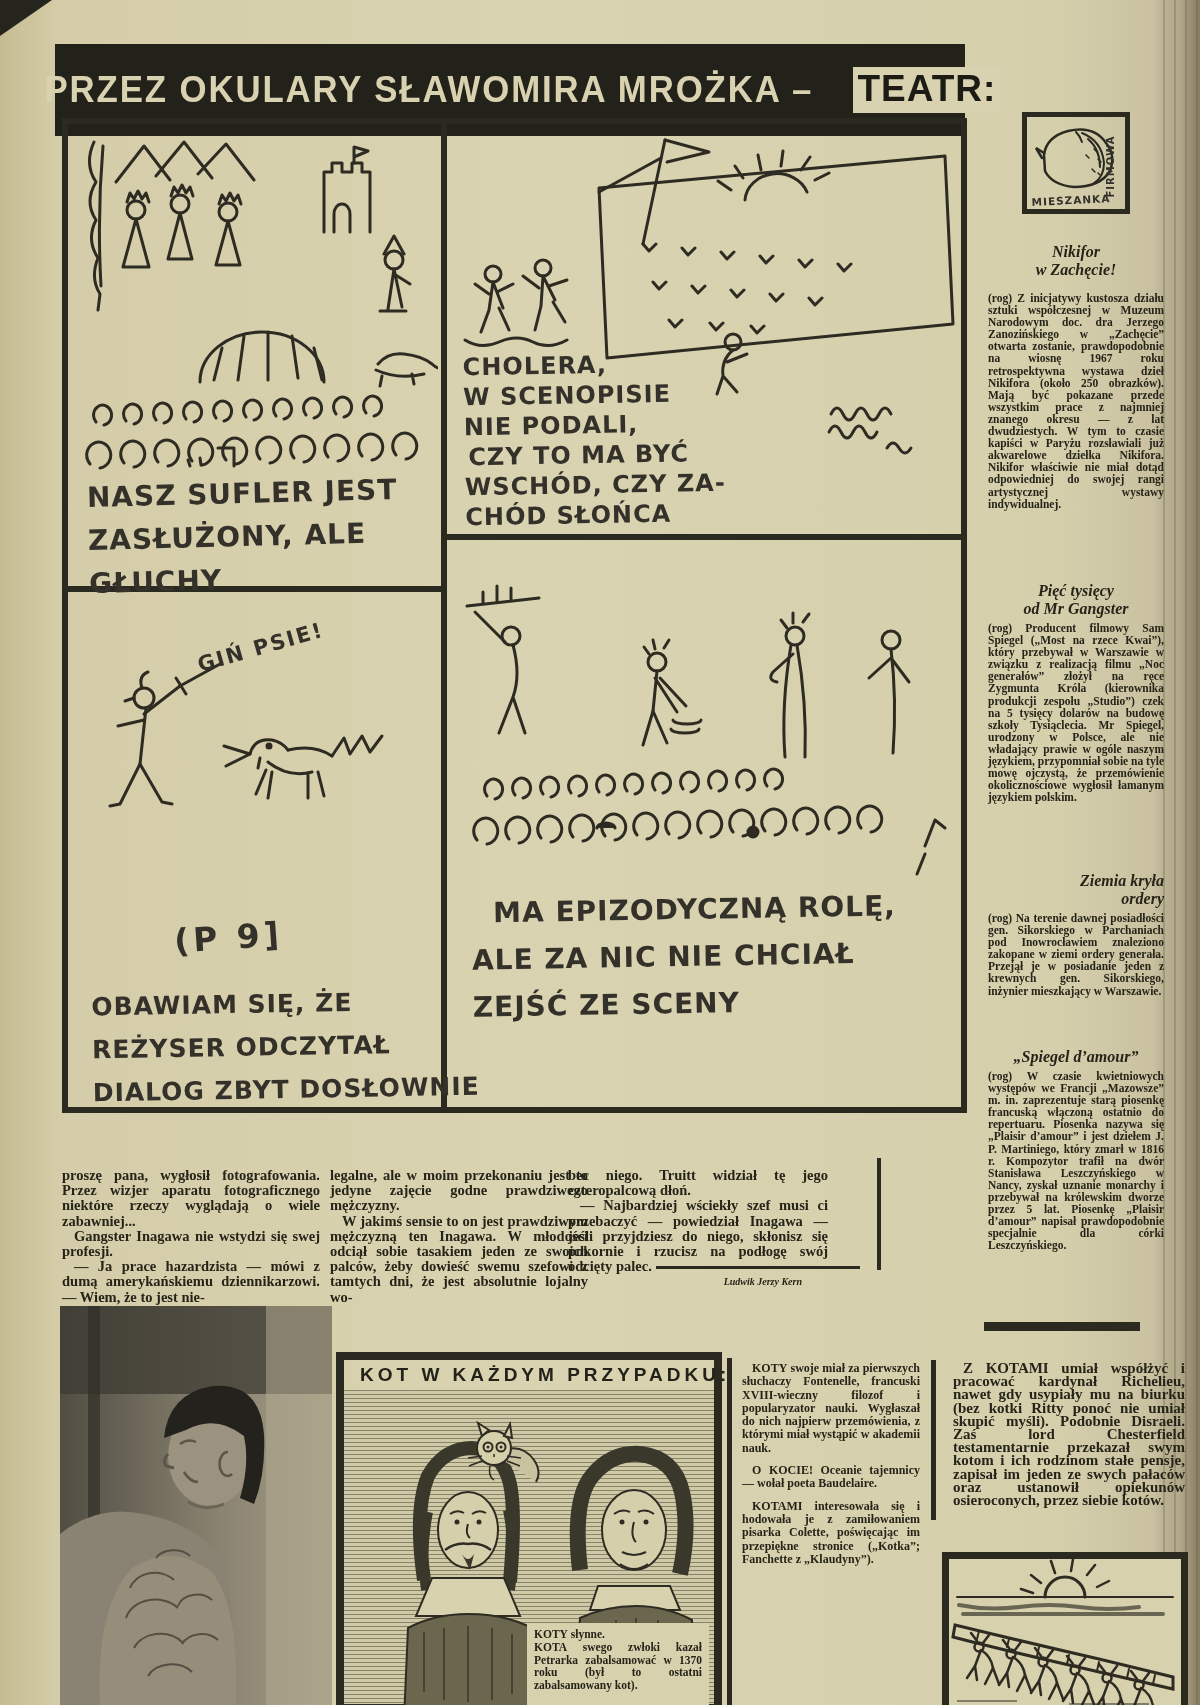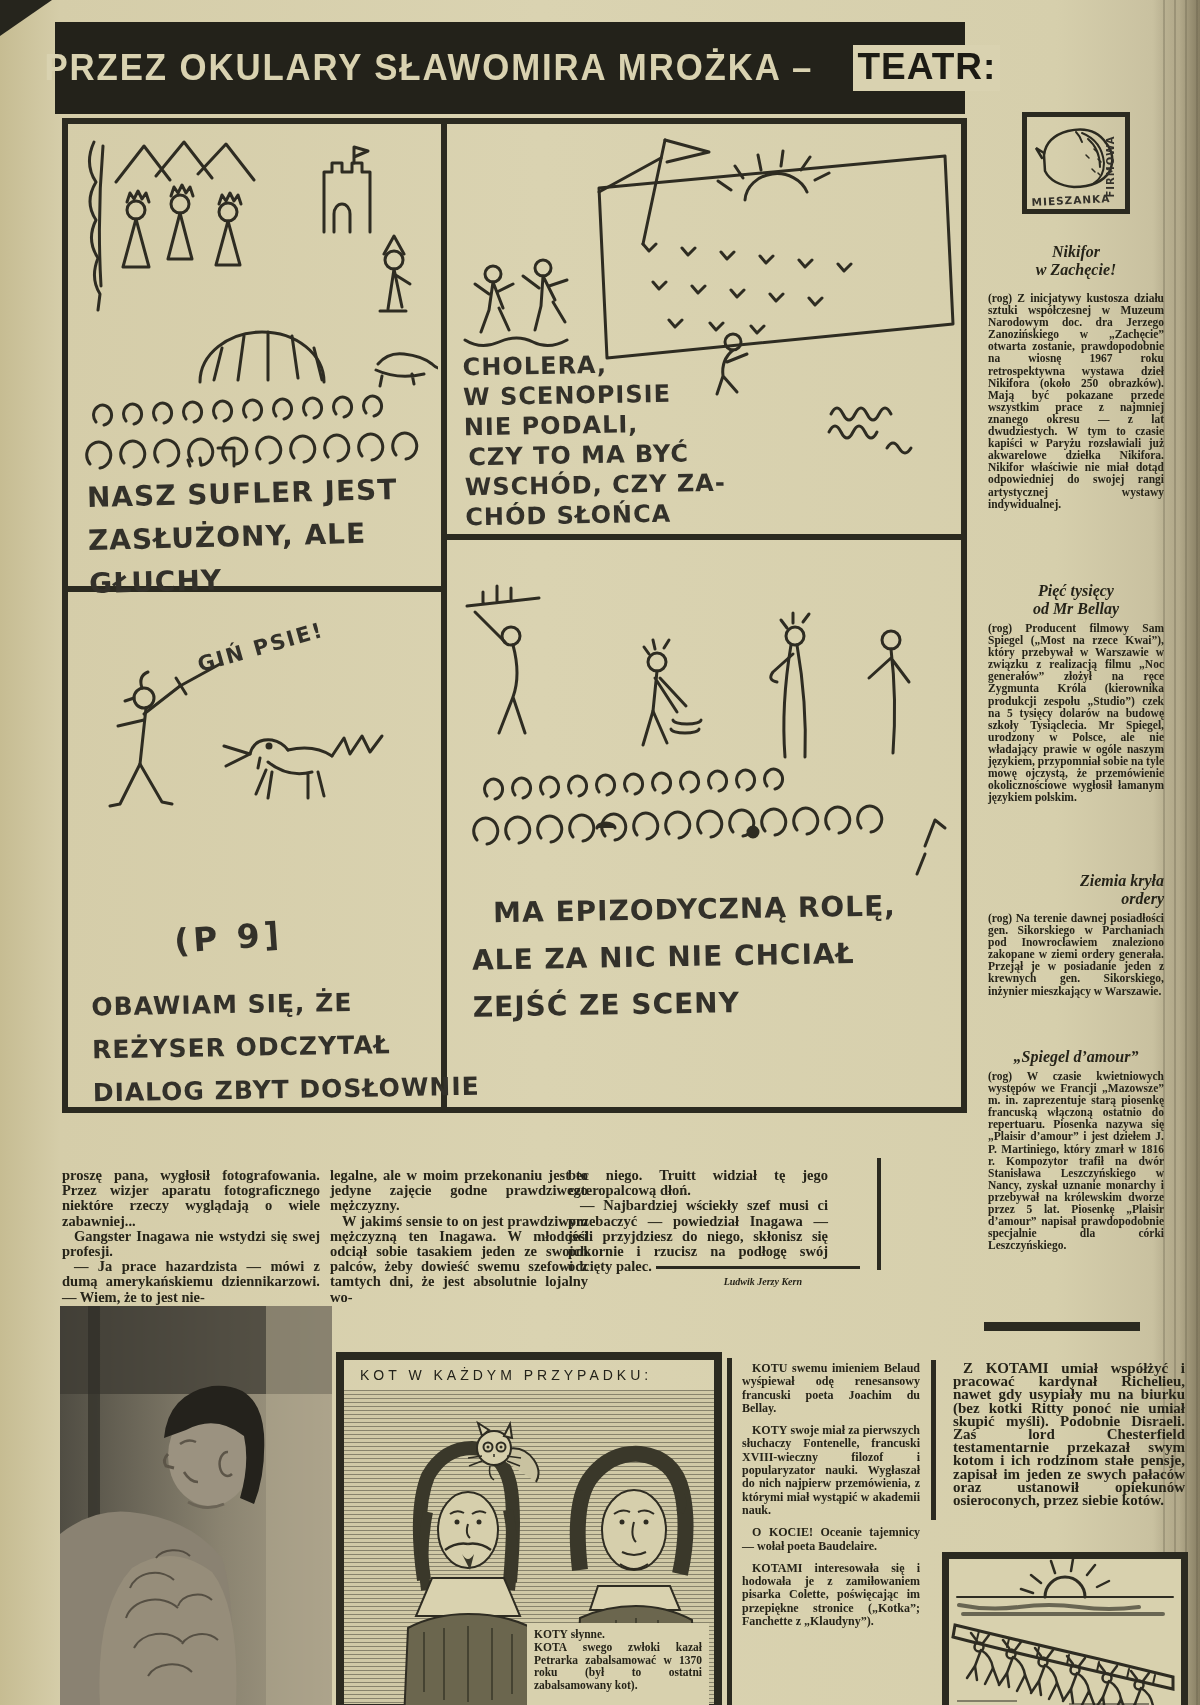--- a/index.html
+++ b/index.html
@@ -7,21 +7,21 @@
   .page{position:relative;width:1200px;height:1705px;overflow:hidden;
     background:linear-gradient(90deg,#c6bc92 0%,#d5cda9 5%,#dad3b1 45%,#d6cfac 88%,#c9c1a0 96%,#a69d80 100%);
     font-family:"Liberation Serif","DejaVu Serif",serif;color:#262419;}
   .abs{position:absolute;}
   
   .corner-tl{left:0;top:0;width:52px;height:36px;background:#26251d;clip-path:polygon(0 0,100% 0,0 100%);}
   .edge-right{right:0;top:0;width:46px;height:1705px;
     background:repeating-linear-gradient(90deg,rgba(90,84,64,0) 0 9px,rgba(90,84,64,.28) 9px 11px),
     linear-gradient(90deg,rgba(166,157,128,0),#b3aa8b 55%,#857c61 100%);}
   
-  .header-bar{left:55px;top:22px;width:910px;height:92px;background:#23221a;display:flex;align-items:center;justify-content:center;gap:16px;}
+  .header-bar{left:55px;top:44px;width:910px;height:92px;background:#23221a;display:flex;align-items:center;justify-content:center;gap:16px;}
   .header-title{font-family:"Liberation Sans","DejaVu Sans",sans-serif;font-weight:700;font-size:37px;letter-spacing:2px;color:#d9d2b0;transform:scaleX(.94);white-space:nowrap;}
   .header-badge{font-family:"Liberation Sans","DejaVu Sans",sans-serif;font-weight:700;font-size:37px;letter-spacing:1px;background:#d9d2b0;color:#1c1b14;padding:1px 4px 3px;white-space:nowrap;}
   
   .grid{left:62px;top:118px;width:905px;height:995px;border:6px solid #2b2a20;box-sizing:border-box;}
   .gdiv{position:absolute;background:#2b2a20;}
   .doodle{position:absolute;}
   .hand{font-family:"DejaVu Sans",sans-serif;font-weight:700;color:#33312a;}
   .cap{position:absolute;letter-spacing:1px;white-space:nowrap;}
   .cap div{white-space:nowrap;}
   .cap-tl{left:20px;top:348px;font-size:28px;line-height:43px;transform:rotate(-1.5deg);}
@@ -41,21 +41,21 @@
   .sb-body::first-letter{}
   .divider-bar{background:#2b2a20;}
   
   .art{font-size:14.5px;line-height:15.2px;text-align:justify;}
   .art p{margin:0;}
   .art .indent{text-indent:12px;}
   .signature{text-align:right;font-style:italic;font-size:10px;padding-right:26px;margin-top:5px;}
   .vrule{background:#2b2a20;}
   
   .kot-box{left:336px;top:1352px;width:386px;height:360px;border:8px solid #2b2a20;box-sizing:border-box;}
-  .kot-title{height:30px;display:flex;align-items:center;padding-left:16px;font-family:"Liberation Sans","DejaVu Sans",sans-serif;font-weight:400;font-size:14px;letter-spacing:4px;color:#23221a;white-space:nowrap;}
+  .kot-title{height:30px;display:flex;align-items:center;padding-left:16px;font-family:"Liberation Sans","DejaVu Sans",sans-serif;font-weight:700;font-size:19px;letter-spacing:4px;color:#23221a;white-space:nowrap;}
   .engraving{position:absolute;left:0;top:30px;right:0;bottom:0;background:
     repeating-linear-gradient(180deg,rgba(48,46,36,.45) 0 1px,rgba(48,46,36,0) 1px 4px),#d0c9a6;}
   .eng-caption{position:absolute;left:183px;top:233px;width:182px;height:120px;background:#d8d1ae;padding:5px 7px;box-sizing:border-box;}
   .eng-caption p{margin:0;font-size:11.5px;line-height:12.8px;text-align:justify;}
   .catcol p{margin:0 0 9px;font-size:12px;line-height:13.3px;text-align:justify;}
   .catcol .indent, .zkot .indent{text-indent:10px;}
   .zkot p{margin:0;font-size:15px;line-height:13.2px;text-align:justify;}
   .boat-box{left:942px;top:1552px;width:246px;height:160px;border:7px solid #2b2a20;box-sizing:border-box;background:#d8d1ae;}
   .photo{left:60px;top:1306px;width:272px;height:400px;}
 </style>
@@ -220,21 +220,21 @@
   </div>
 
   <div class="abs serifb sb-head" style="left:988px;top:243px;width:176px;">
     <div>Nikifor</div>
     <div>w Zachęcie!</div>
   </div>
   <div class="abs serifb sb-body" style="left:988px;top:292px;width:176px;">(rog) Z inicjatywy kustosza działu sztuki współczesnej w Muzeum Narodowym doc. dra Jerzego Zanozińskiego w „Zachęcie” otwarta zostanie, prawdopodobnie na wiosnę 1967 roku retrospektywna wystawa dzieł Nikifora (około 250 obrazków). Mają być pokazane przede wszystkim prace z najmniej znanego okresu — z lat dwudziestych. W tym to czasie kapiści w Paryżu rozsławiali już akwarelowe dziełka Nikifora. Nikifor właściwie nie miał dotąd odpowiedniej do swojej rangi artystycznej wystawy indywidualnej.</div>
 
   <div class="abs serifb sb-head" style="left:988px;top:582px;width:176px;">
     <div>Pięć tysięcy</div>
-    <div>od Mr Bellay</div>
+    <div>od Mr Gangster</div>
   </div>
   <div class="abs serifb sb-body" style="left:988px;top:622px;width:176px;">(rog) Producent filmowy Sam Spiegel („Most na rzece Kwai”), który przebywał w Warszawie w związku z realizacją filmu „Noc generałów” złożył na ręce Zygmunta Króla (kierownika produkcji zespołu „Studio”) czek na 5 tysięcy dolarów na budowę szkoły Tysiąclecia. Mr Spiegel, urodzony w Polsce, ale nie władający prawie w ogóle naszym językiem, przypomniał sobie na tyle mowę ojczystą, że przemówienie okolicznościowe wygłosił łamanym językiem polskim.</div>
 
   <div class="abs serifb sb-head" style="left:988px;top:872px;width:176px;text-align:right;">
     <div>Ziemia kryła</div>
     <div>ordery</div>
   </div>
   <div class="abs serifb sb-body" style="left:988px;top:912px;width:176px;">(rog) Na terenie dawnej posiadłości gen. Sikorskiego w Parchaniach pod Inowrocławiem znaleziono zakopane w ziemi ordery generała. Przejął je w posiadanie jeden z krewnych gen. Sikorskiego, inżynier mieszkający w Warszawie.</div>
 
   <div class="abs serifb sb-head" style="left:988px;top:1048px;width:176px;">
@@ -321,21 +321,20 @@
       </svg>
       <div class="eng-caption serifb">
         <p><b>KOTY</b><span> słynne.</span></p>
         <p><b>KOTA</b><span> swego zwłoki kazał Petrarka zabalsamować w 1370 roku (był to ostatni zabalsamowany kot).</span></p>
       </div>
     </div>
   </div>
   <div class="abs vrule" style="left:727px;top:1358px;width:5px;height:347px;"></div>
 
   <div class="abs serifb catcol" style="left:742px;top:1362px;width:178px;">
-    <p class="indent"><b>KOTU</b><span> swemu imieniem Belaud wyśpiewał odę renesansowy francuski poeta Joachim du Bellay.</span></p>
     <p class="indent"><b>KOTY</b><span> swoje miał za pierwszych słuchaczy Fontenelle, francuski XVIII-wieczny filozof i popularyzator nauki. Wygłaszał do nich najpierw przemówienia, z którymi miał wystąpić w akademii nauk.</span></p>
     <p class="indent"><b>O KOCIE!</b><span> Oceanie tajemnicy — wołał poeta Baudelaire.</span></p>
     <p class="indent"><b>KOTAMI</b><span> interesowała się i hodowała je z zamiłowaniem pisarka Colette, poświęcając im przepiękne stronice („Kotka”; Fanchette z „Klaudyny”).</span></p>
   </div>
   <div class="abs vrule" style="left:931px;top:1360px;width:5px;height:160px;"></div>
 
   <div class="abs serifb zkot" style="left:953px;top:1362px;width:232px;">
     <p class="indent"><b>Z KOTAMI</b><span> umiał współżyć i pracować kardynał Richelieu, nawet gdy usypiały mu na biurku (bez kotki Ritty ponoć nie umiał skupić myśli). Podobnie Disraeli. Zaś lord Chesterfield testamentarnie przekazał swym kotom i ich rodzinom stałe pensje, zapisał im jeden ze swych pałaców oraz ustanowił opiekunów osieroconych, przez siebie kotów.</span></p>
   </div>
 

